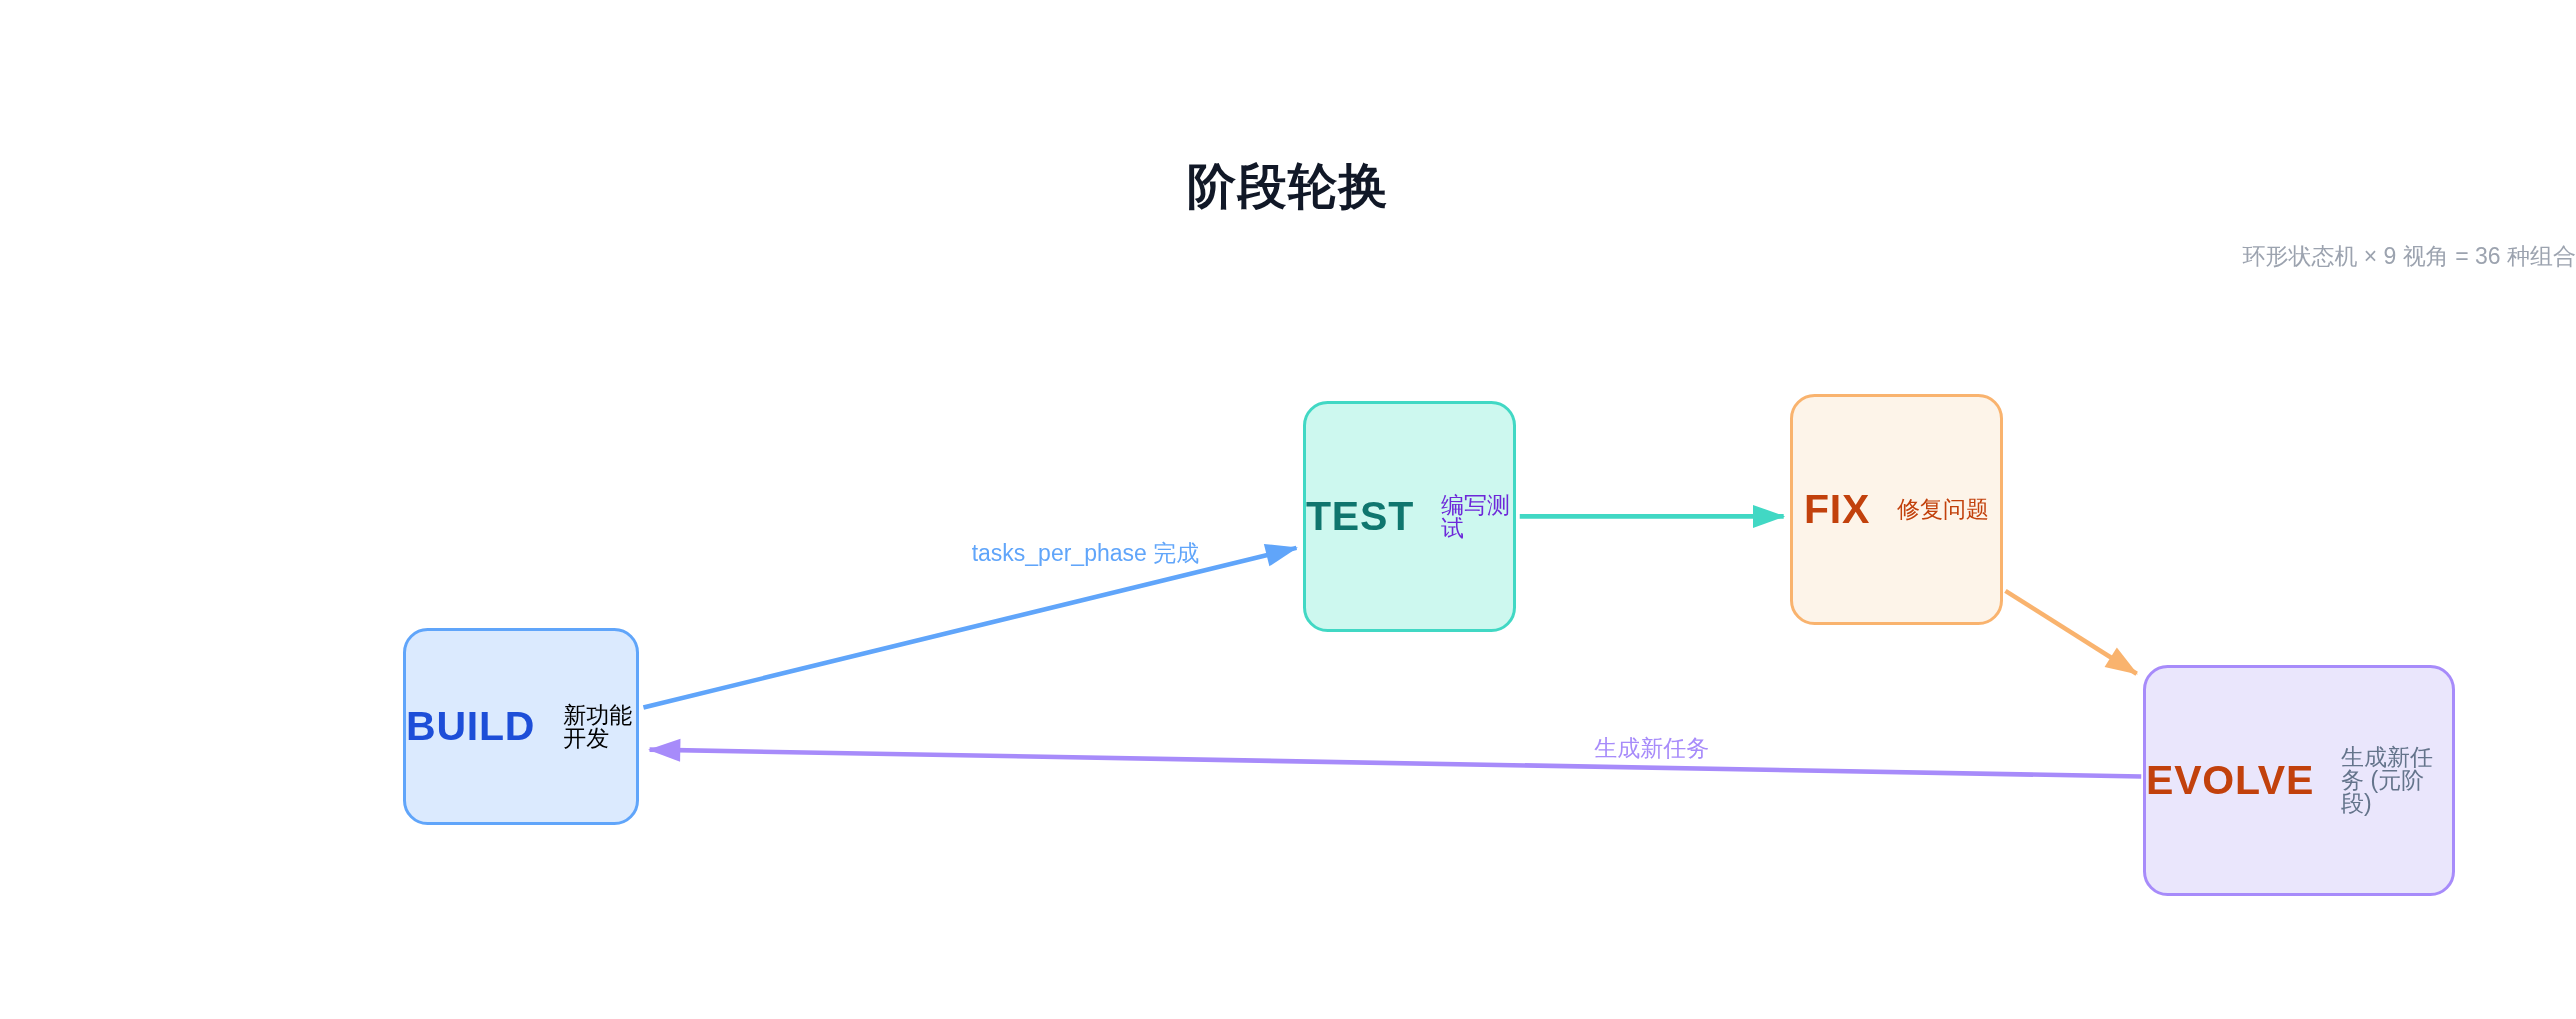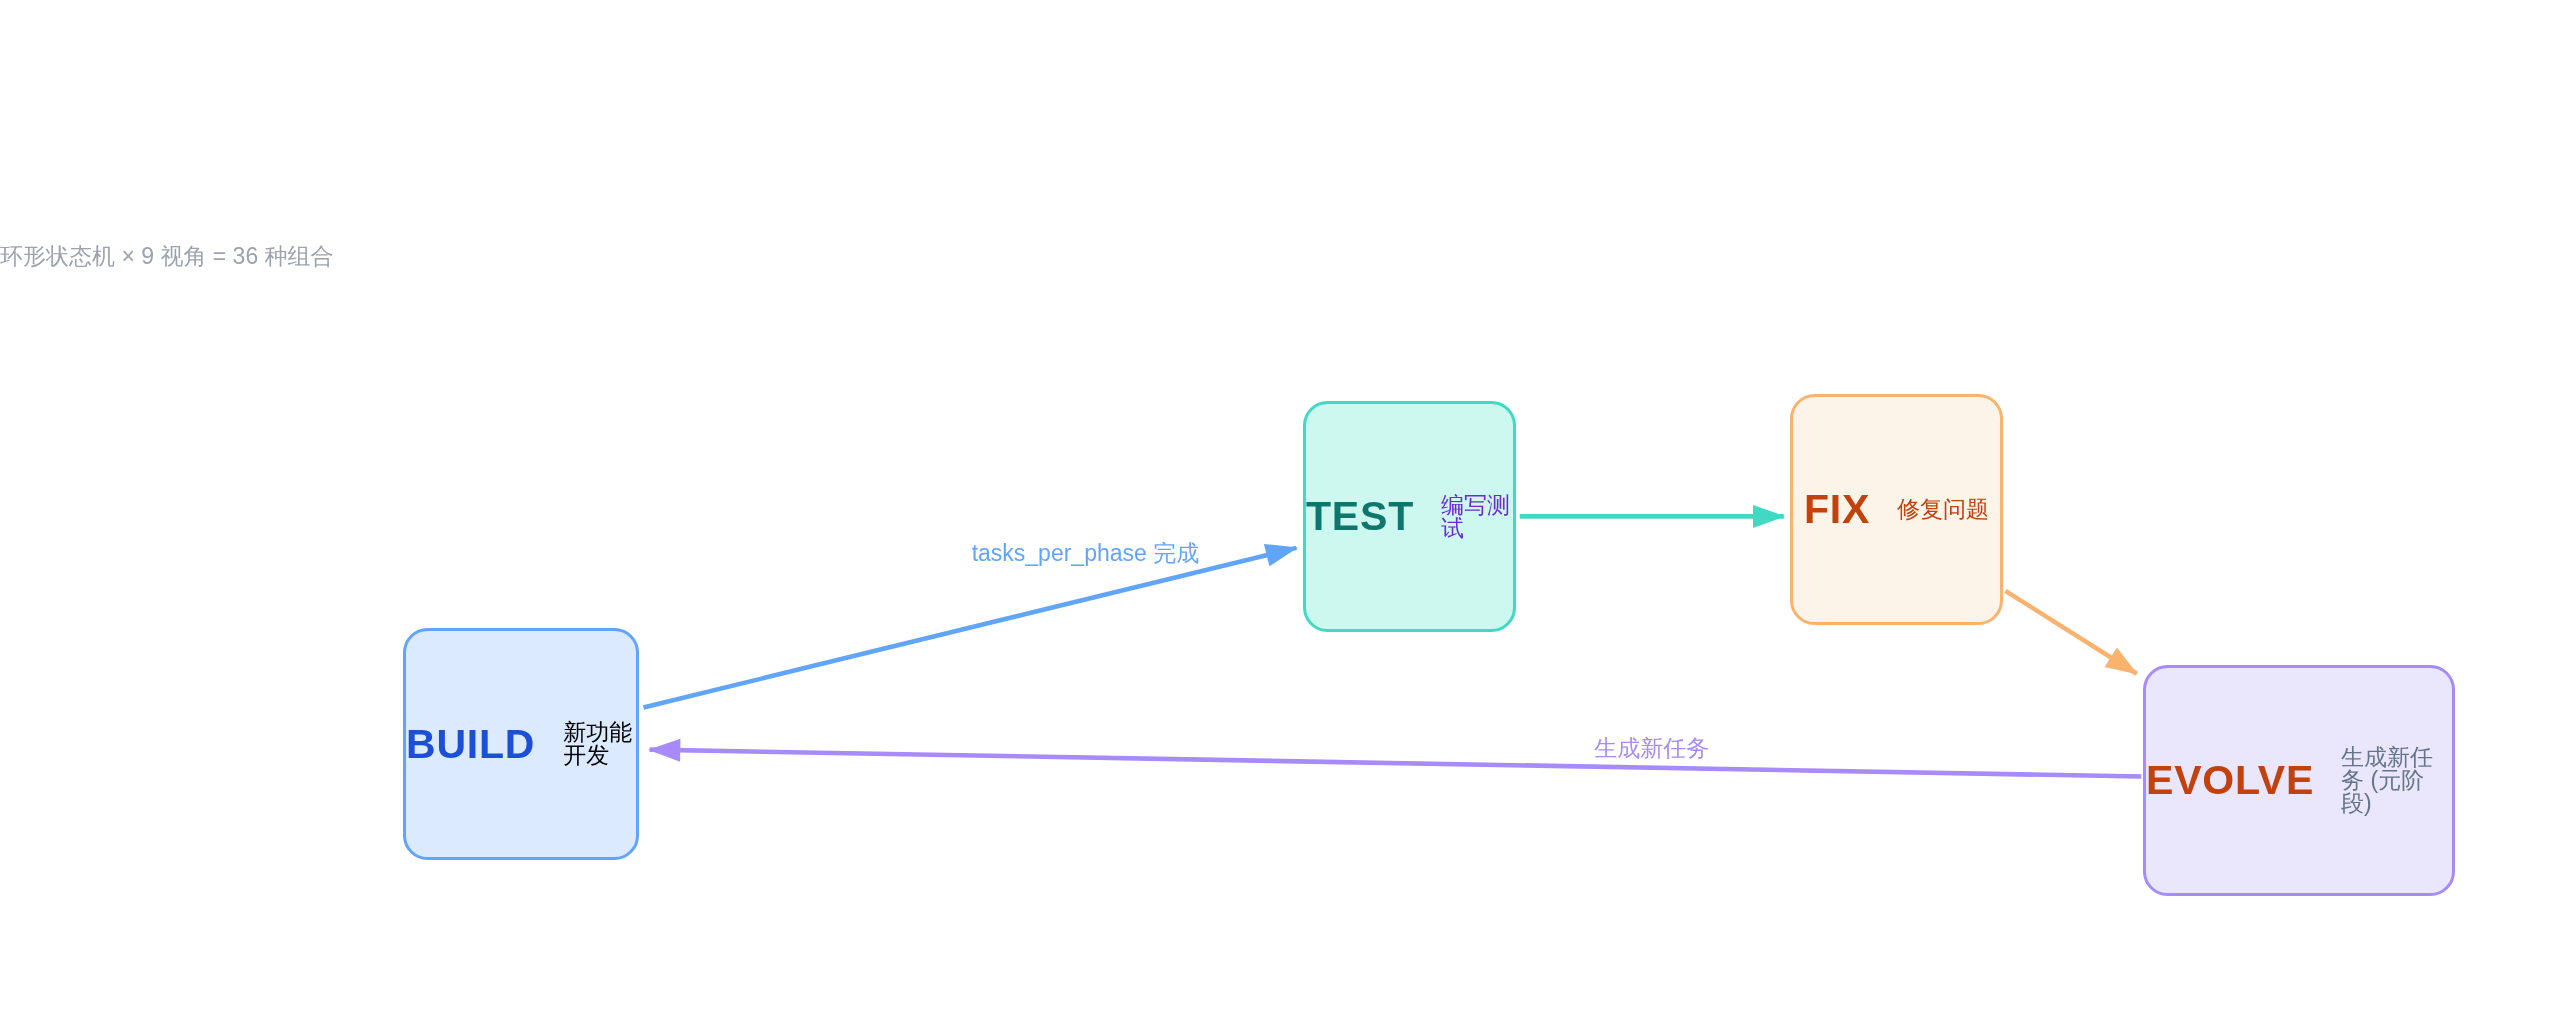--- a/index.html
+++ b/index.html
@@ -21,21 +21,21 @@
     text-align: center;
     font-size: 49px;
     font-weight: 700;
     color: #111827;
     letter-spacing: 1.5px;
   }
   .diagram-subtitle {
     position: absolute;
     left: 0; right: 0;
     top: 241px;
-    text-align: left;
+    text-align: right;
     font-size: 23px;
     font-weight: 400;
     color: #9ca3af;
   }
   .note-box {
     position: absolute;
     left: 123px;
     top: 304px;
     width: 798px;
     height: 172px;
@@ -70,21 +70,21 @@
     font-size: 41px;
     font-weight: 700;
     line-height: 1;
     letter-spacing: 0.8px;
   }
   .node-sub {
     font-size: 23px;
     font-weight: 400;
     line-height: 1;
   }
-  #node-build  { left: 403px;  top: 628px; width: 236px; height: 232px; gap: 28px; }
+  #node-build  { left: 403px;  top: 628px; width: 236px; height: 197px; gap: 28px; }
   #node-test   { left: 1303px; top: 401px; width: 213px; height: 231px; }
   #node-fix    { left: 1790px; top: 394px; width: 213px; height: 231px; }
   #node-evolve { left: 2143px; top: 665px; width: 312px; height: 231px; }
   .edges-layer {
     position: absolute;
     left: 0; top: 0;
     width: 2576px;
     height: 1019px;
     pointer-events: none;
   }
@@ -93,20 +93,21 @@
     font-family: "Liberation Sans", "DejaVu Sans", sans-serif;
     font-size: 30px;
     font-weight: 400;
   }
 </style>
 </head>
 <body>
 
 <div id="canvas" style="background-color: rgb(255, 255, 255);">
 
+  <div class="diagram-title">阶段轮换</div>
 
   <div class="diagram-subtitle">环形状态机 × 9 视角 = 36 种组合</div>
 
 
   <svg class="edges-layer" viewBox="0 0 3356 1328" xmlns="http://www.w3.org/2000/svg">
     <defs>
       <marker id="ah-0" markerUnits="userSpaceOnUse" markerWidth="46" markerHeight="34" refX="42" refY="17" orient="auto">
         <path d="M2,2 L44,17 L2,32 Z" style="fill: rgb(96, 165, 250);"></path>
       </marker>
       <marker id="ah-1" markerUnits="userSpaceOnUse" markerWidth="46" markerHeight="34" refX="42" refY="17" orient="auto">

